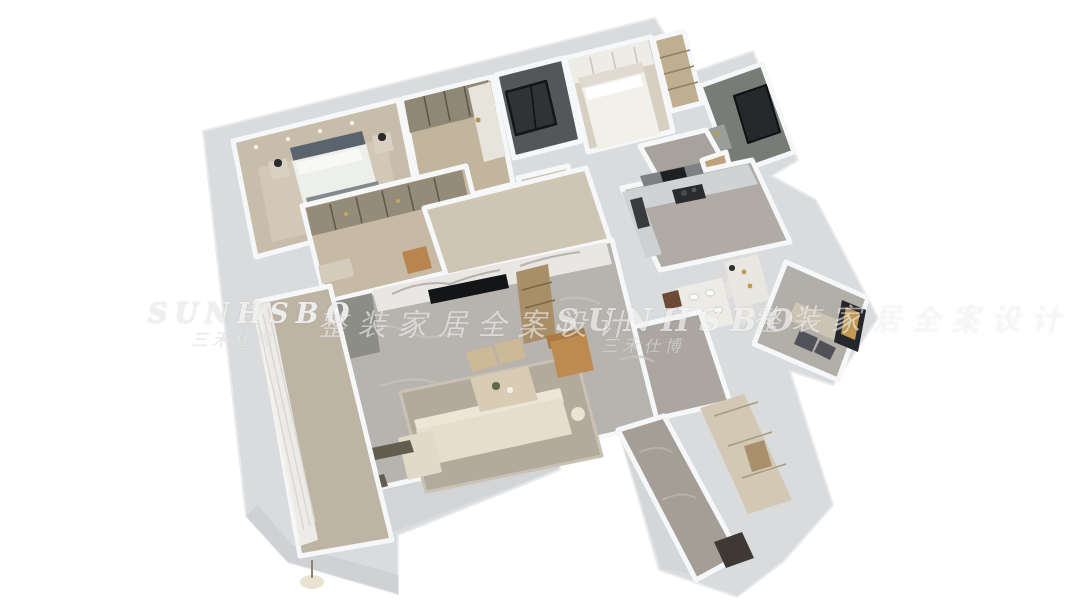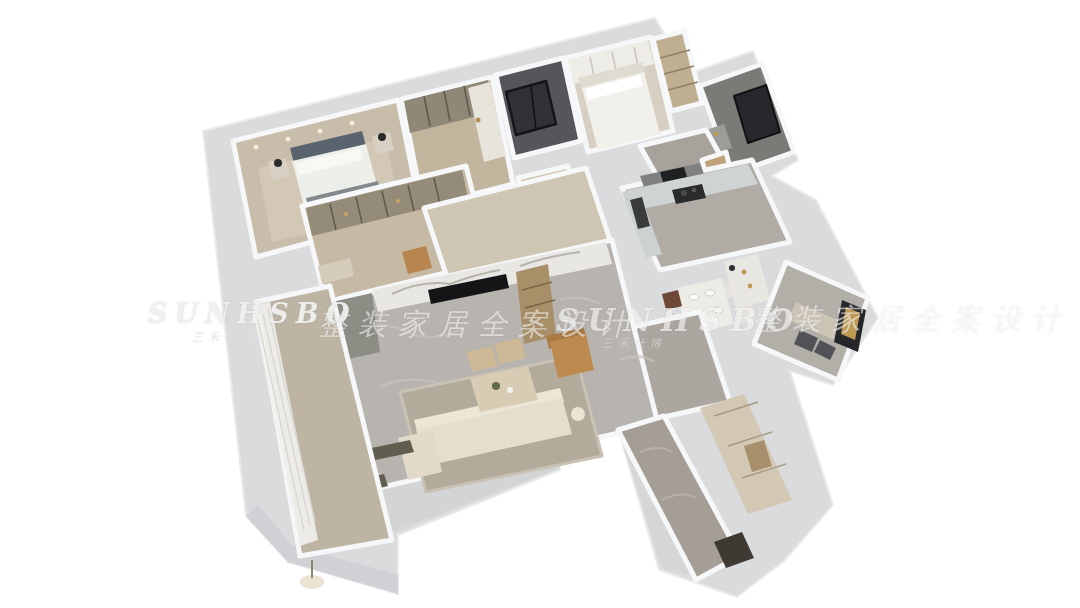--- a/index.html
+++ b/index.html
@@ -5,21 +5,21 @@
   html,body{margin:0;padding:0;background:#ffffff;}
   .stage{position:relative;width:1080px;height:608px;background:#ffffff;overflow:hidden;
          font-family:"Liberation Sans",sans-serif;font-style:italic;}
   .stage svg{position:absolute;left:0;top:0;}
   .wm{position:absolute;white-space:nowrap;pointer-events:none;
       font-family:"DejaVu Serif","Liberation Serif",serif;}
   .wm-brand{font-weight:bold;font-size:27px;letter-spacing:7px;
       color:rgba(240,240,240,0.95);text-shadow:0 0 2px rgba(150,150,150,0.35);}
   .wm-brand-center{font-weight:bold;font-size:31px;letter-spacing:9px;
       color:rgba(255,255,255,0.62);text-shadow:0 0 2px rgba(120,120,120,0.18);}
-  .wm-sub{font-size:11px;letter-spacing:5px;color:rgba(255,255,255,0.45);
+  .wm-sub{font-size:16px;letter-spacing:5px;color:rgba(255,255,255,0.45);
       text-shadow:0 0 1px rgba(150,150,150,0.3);}
   .wm-tagline{font-size:29px;letter-spacing:11px;color:rgba(255,255,255,0.55);
       text-shadow:0 0 2px rgba(140,140,140,0.22);}
 </style>
 </head>
 <body>
 
 <div class="stage">
 
 <svg width="1080" height="608" viewBox="0 0 1080 608">

